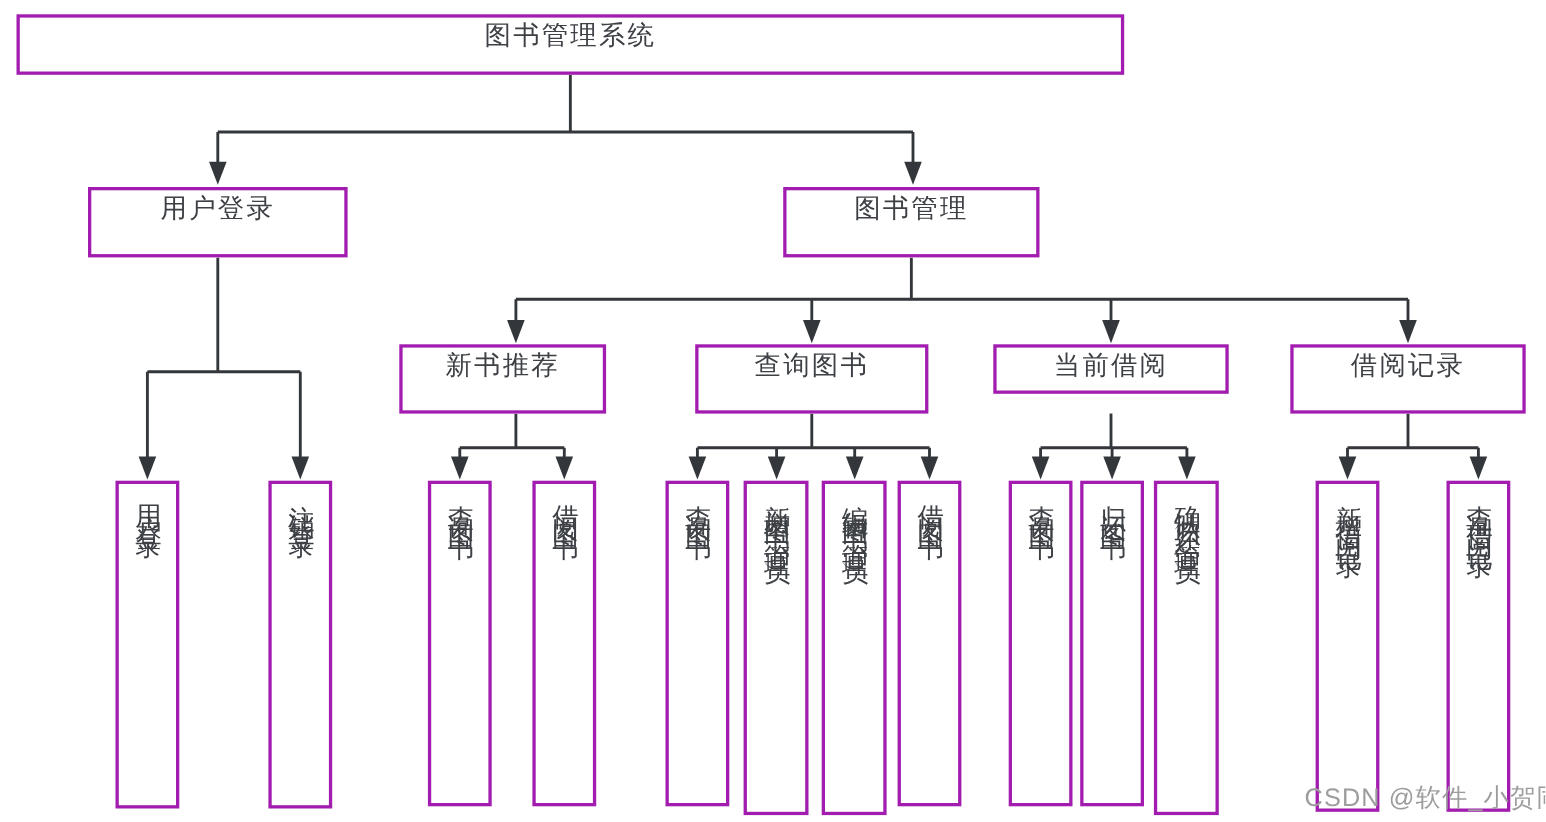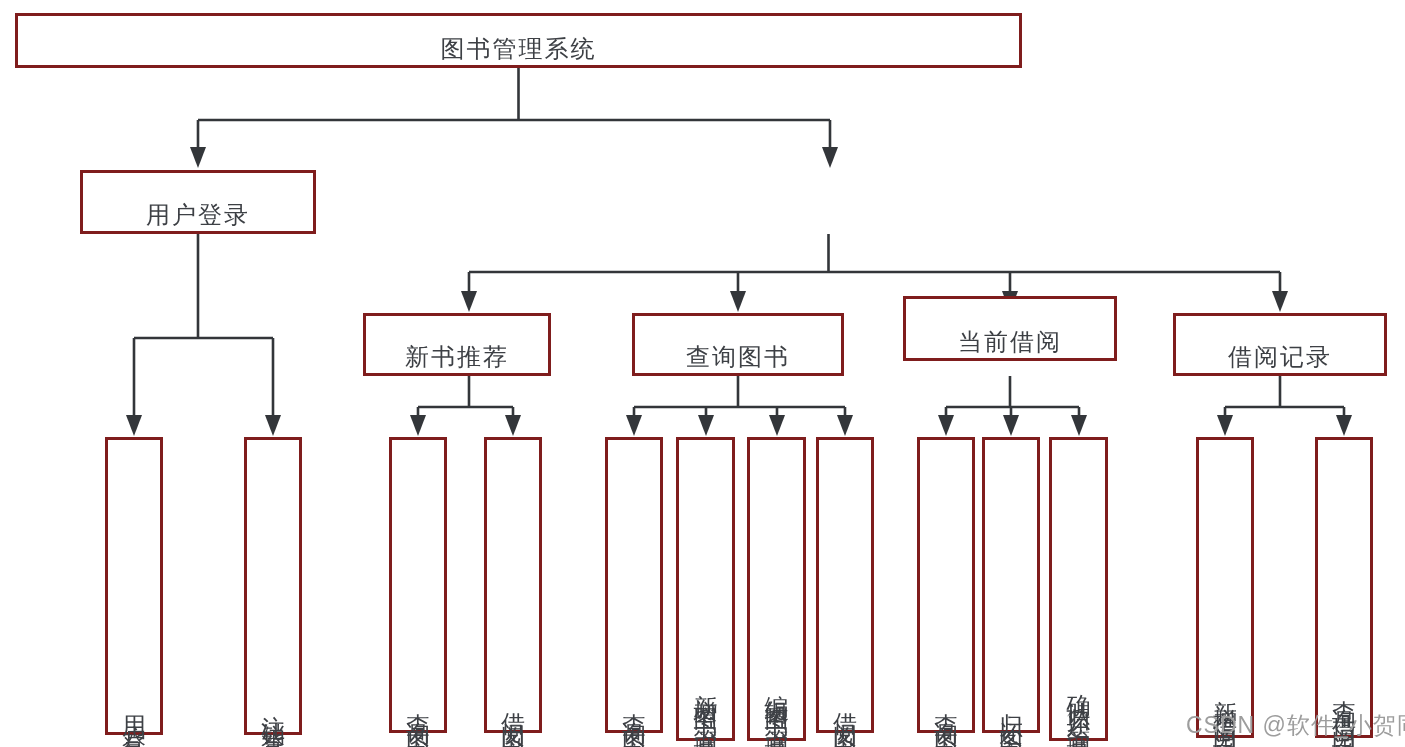--- a/index.html
+++ b/index.html
@@ -13,45 +13,45 @@
   }
   svg.connectors {
     position: absolute;
     left: 0; top: 0;
     width: 1405px; height: 747px;
     pointer-events: none;
   }
   .node {
     position: absolute;
     box-sizing: border-box;
-    border: 3px solid #7f1d1d;
+    border: 3px solid #a21caf;
     background: #ffffff;
     display: flex;
-    align-items: flex-end;
+    align-items: flex-start;
     justify-content: center;
     color: #3d4045;
     font-size: 24px;
     letter-spacing: 2px;
     text-align: center;
   }
   .vnode-label {
     writing-mode: vertical-rl;
     text-orientation: mixed;
     font-size: 24px;
     letter-spacing: 9px;
     line-height: 1;
     color: #3d4045;
   }
   
   #n-root          { left: 15px;   top: 13px;  width: 1007px; height: 55px; }
   #n-user-login    { left: 80px;   top: 170px; width: 236px;  height: 64px; }
   #n-book-mgmt     { left: 712px;  top: 170px; width: 233px;  height: 64px; }
   #n-new-book-rec  { left: 363px;  top: 313px; width: 188px;  height: 63px; }
   #n-book-borrow   { left: 632px;  top: 313px; width: 212px;  height: 63px; }
-  #n-cur-borrow    { left: 903px;  top: 296px; width: 214px;  height: 65px; }
+  #n-cur-borrow    { left: 903px;  top: 313px; width: 214px;  height: 45px; }
   #n-borrow-record { left: 1173px; top: 313px; width: 214px;  height: 63px; }
 
   #l-user-login    { left: 105px;  top: 437px; width: 58px; height: 298px; }
   #l-logout        { left: 244px;  top: 437px; width: 58px; height: 298px; }
   #l-rec-query     { left: 389px;  top: 437px; width: 58px; height: 296px; }
   #l-rec-borrow    { left: 484px;  top: 437px; width: 58px; height: 296px; }
   #l-bor-query     { left: 605px;  top: 437px; width: 58px; height: 296px; }
   #l-bor-add       { left: 676px;  top: 437px; width: 59px; height: 304px; }
   #l-bor-edit      { left: 747px;  top: 437px; width: 59px; height: 304px; }
   #l-bor-borrow    { left: 816px;  top: 437px; width: 58px; height: 296px; }
@@ -126,20 +126,23 @@
     </g>
   </svg>
 
   <div class="node" id="n-root">
     <span>图书管理系统</span>
   </div>
 
   <div class="node" id="n-user-login">
     <span>用户登录</span>
   </div>
+  <div class="node" id="n-book-mgmt">
+    <span>图书管理</span>
+  </div>
 
   <div class="node" id="n-new-book-rec">
     <span>新书推荐</span>
   </div>
   <div class="node" id="n-book-borrow">
     <span>查询图书</span>
   </div>
   <div class="node" id="n-cur-borrow">
     <span>当前借阅</span>
   </div>

